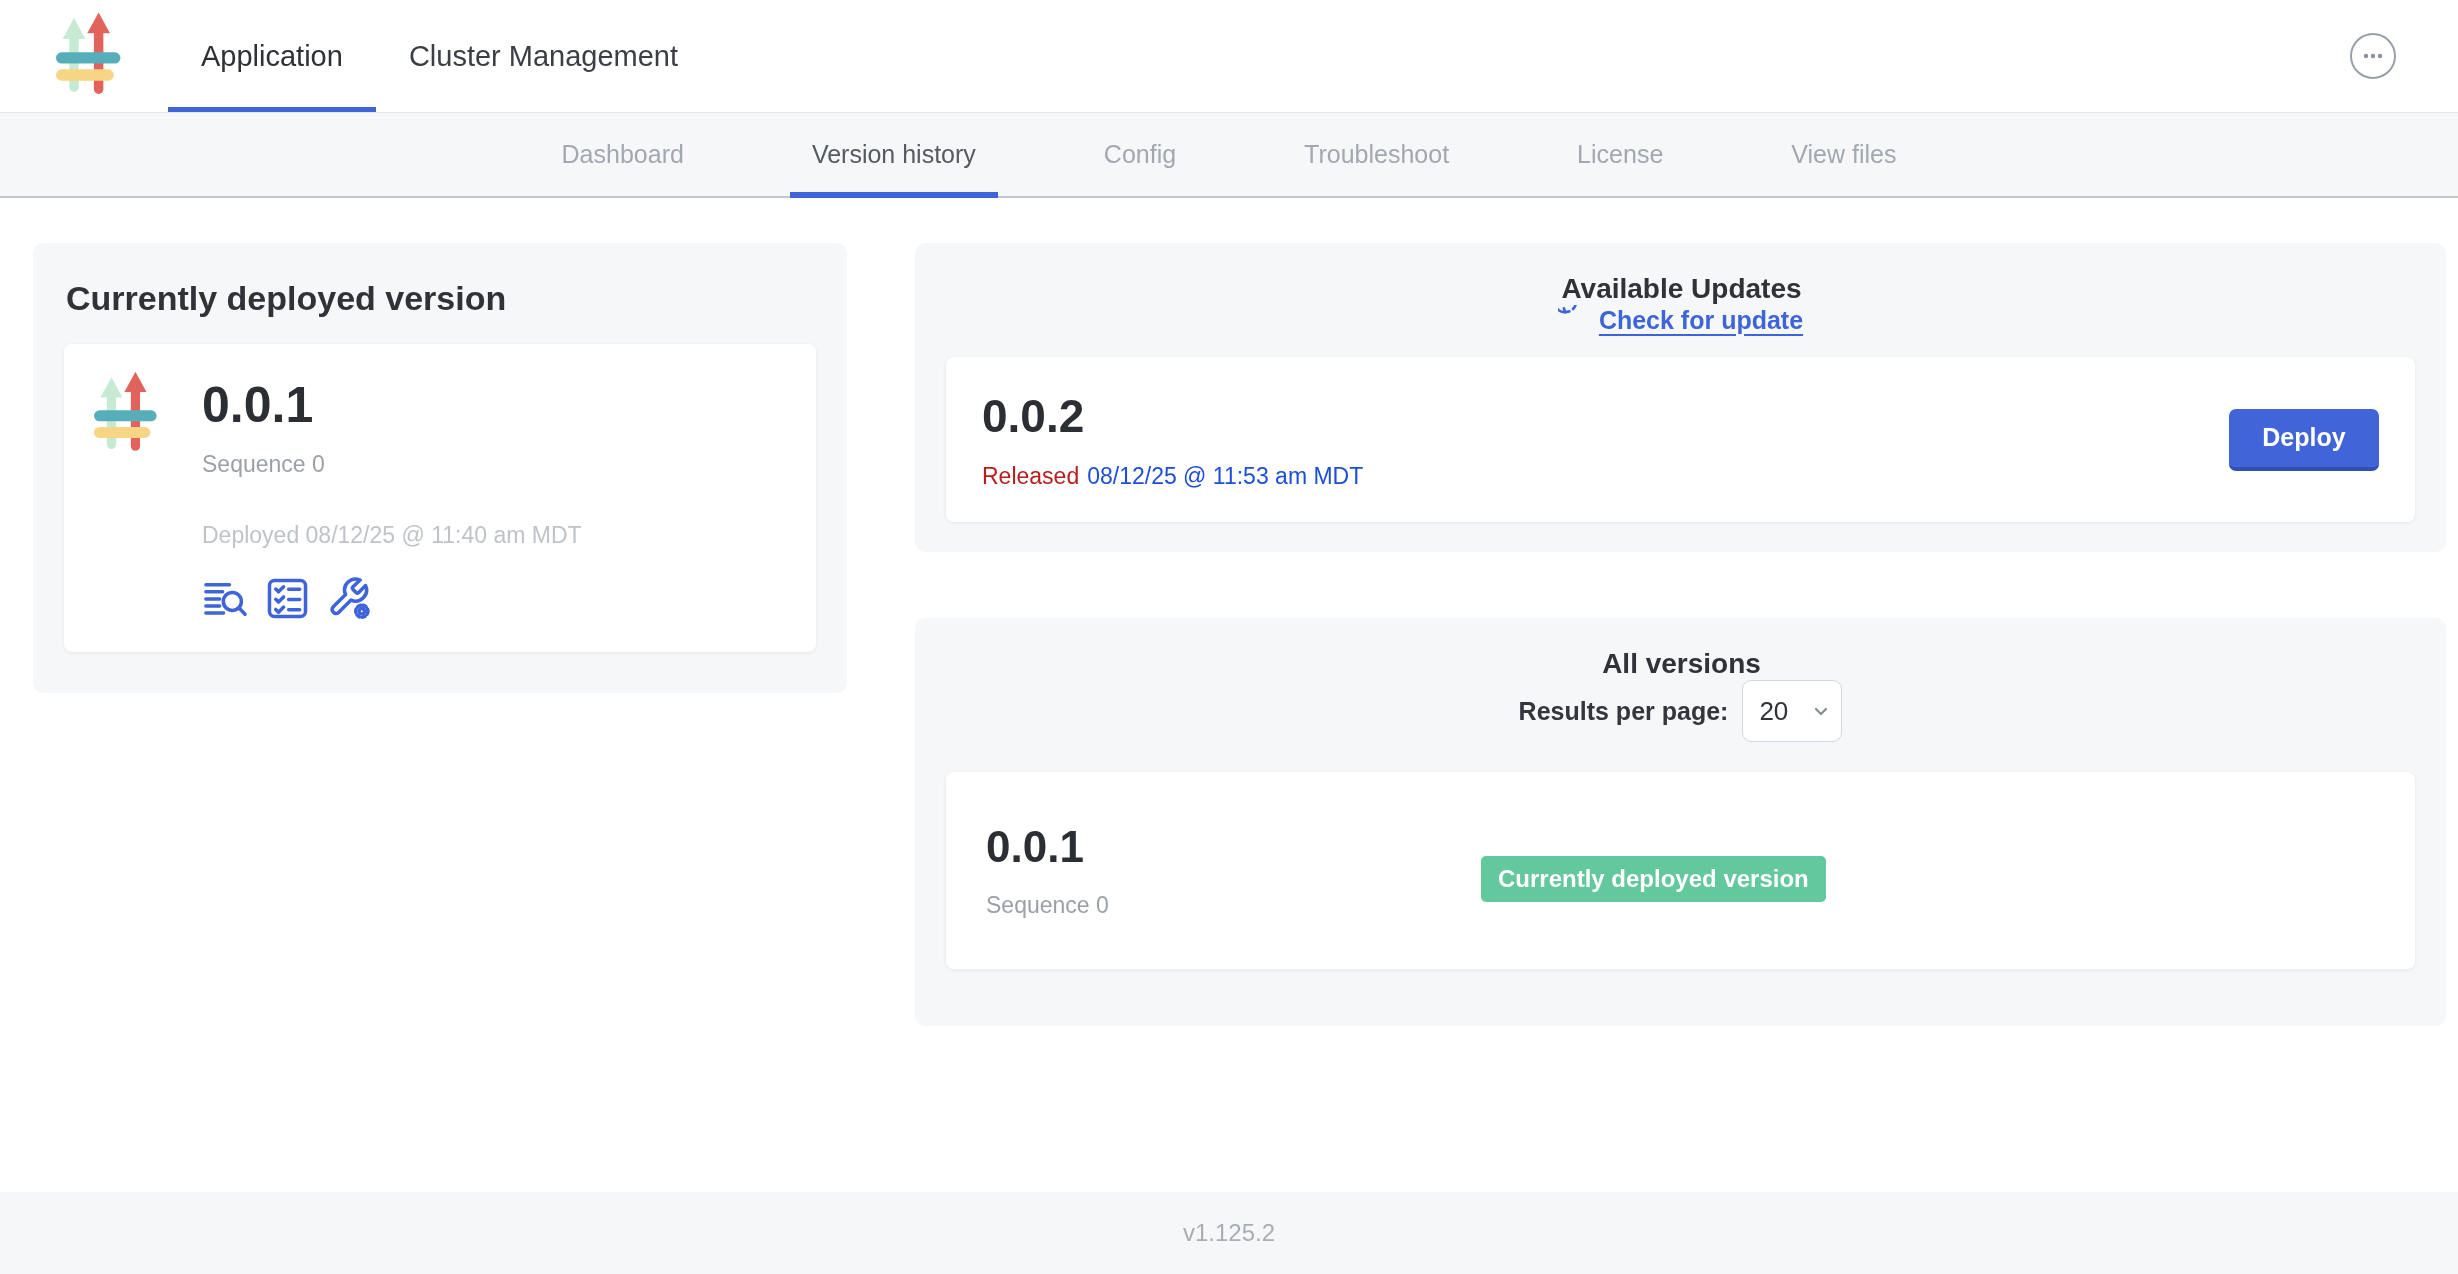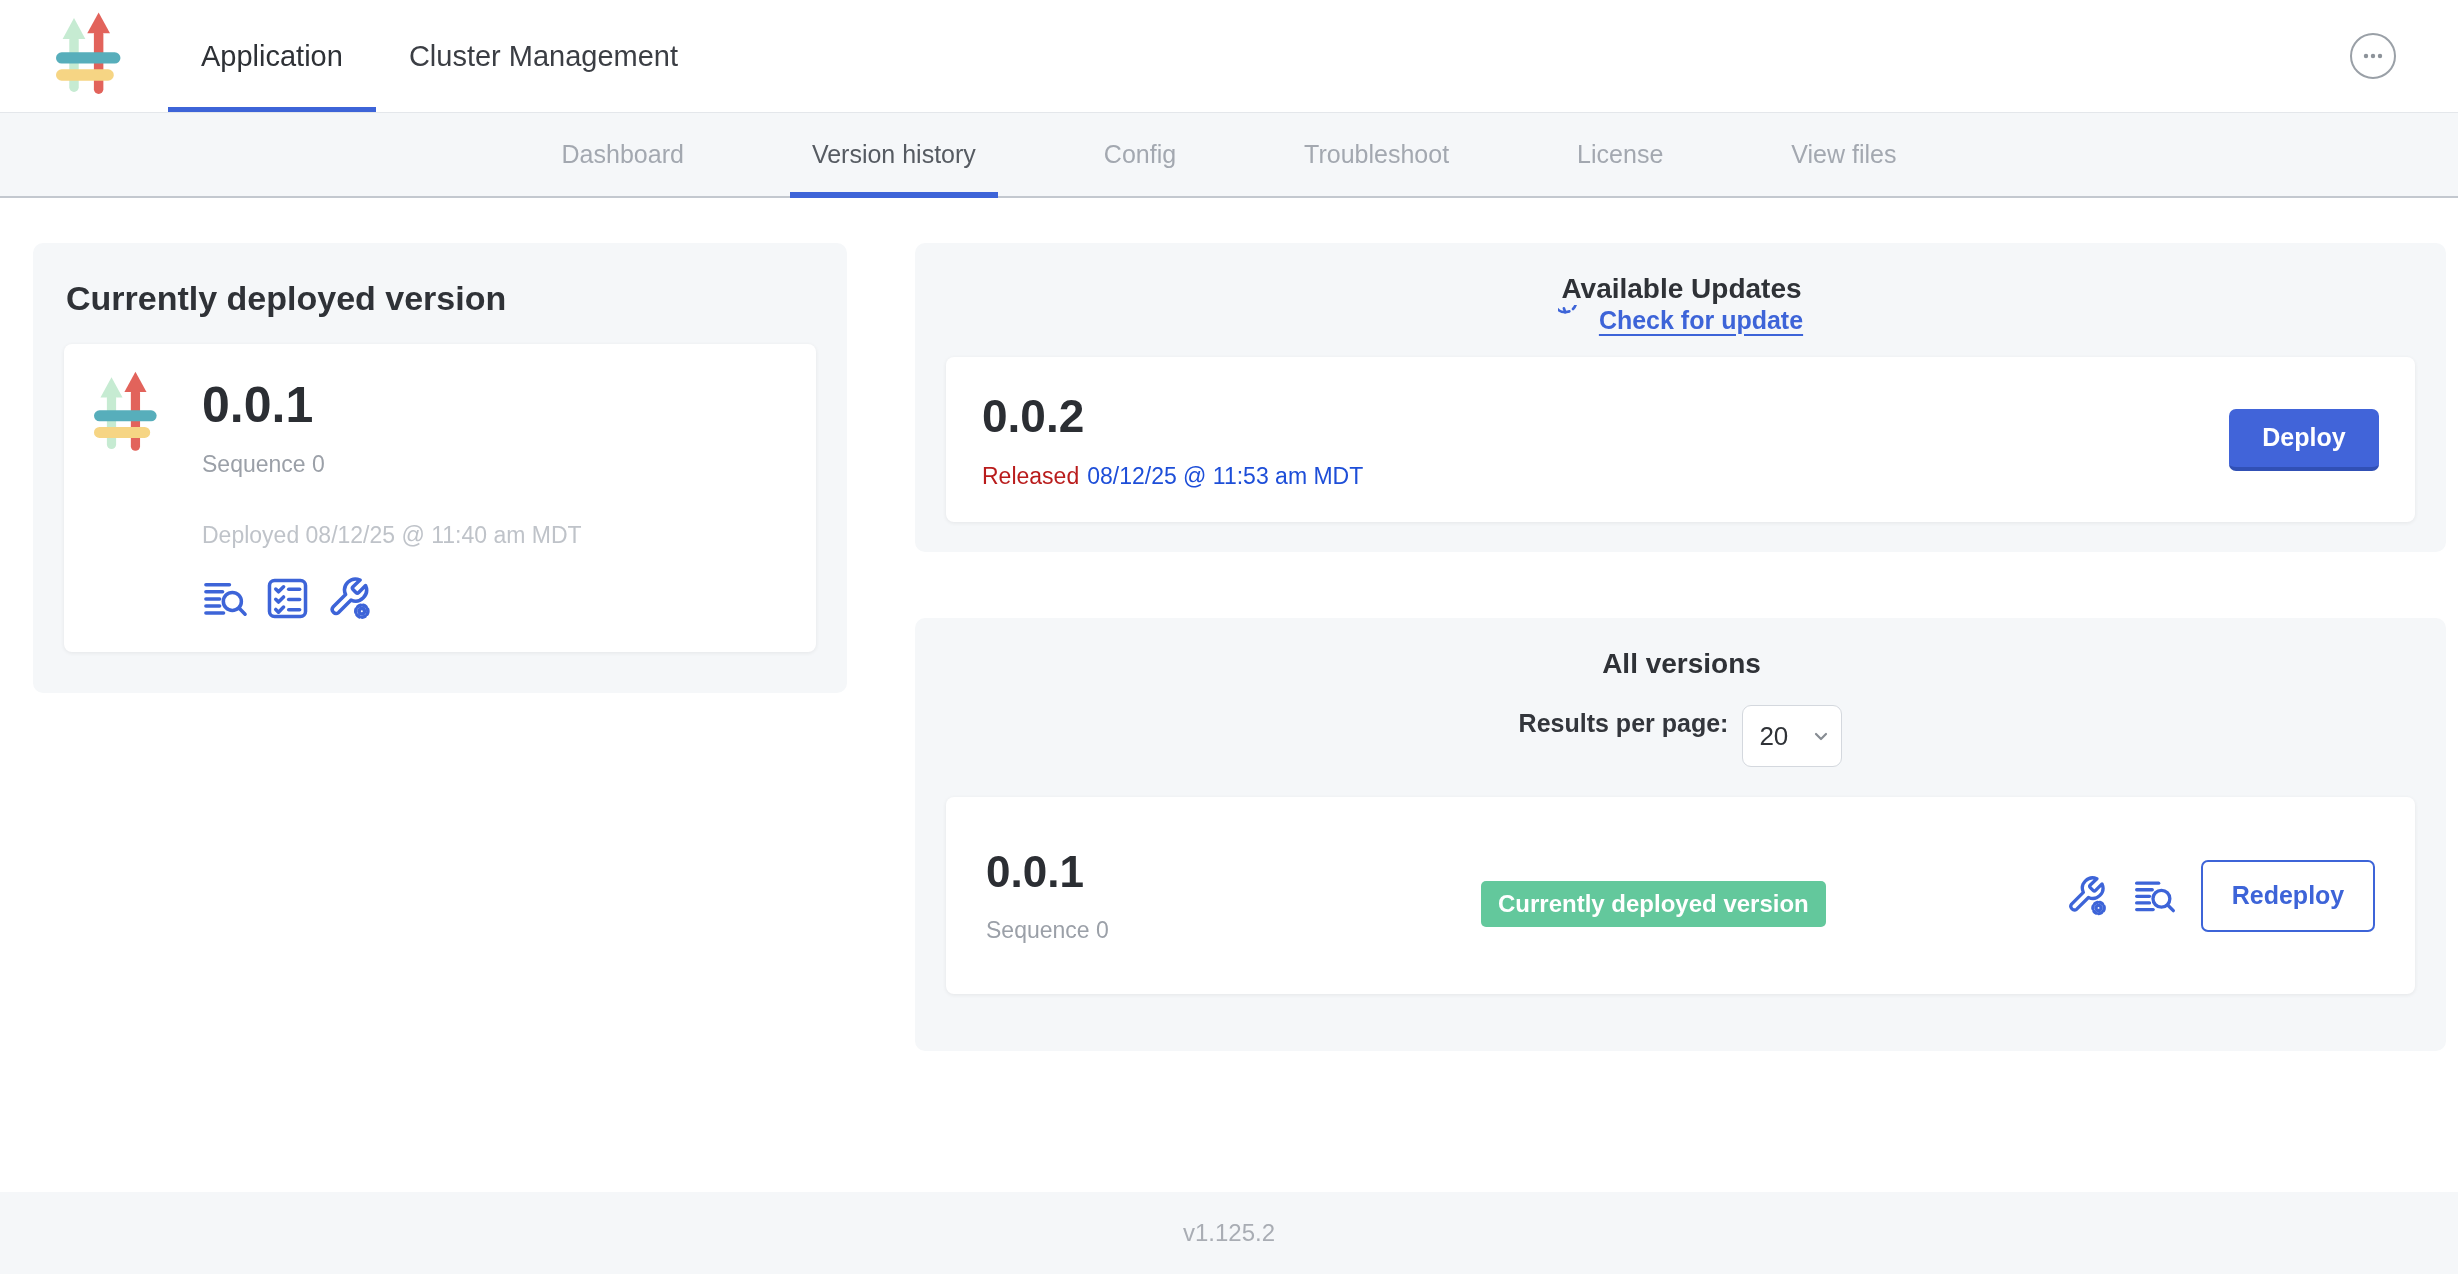--- a/index.html
+++ b/index.html
@@ -74,21 +74,21 @@
   .uc-released { margin-top:20px; font-size:23px; }
   .uc-released .prefix { color:#b91c1c; }
   .uc-released .date { color:#1d4ed8; font-weight:normal; margin-left:8px; }
   .deploy-btn { width:150px; height:62px; background:var(--deploy-blue,#4164d9); color:#fff;
               font-family:inherit; font-size:25px; font-weight:bold; border:none;
               border-bottom:4px solid #3150b5; border-radius:7px; cursor:pointer; }
 
   .av-panel { padding-bottom:57px; }
   .rpp { display:flex; align-items:center; gap:14px; }
   .rpp-label { font-size:25px; font-weight:600; color:#33363c; }
-  .select-wrap { position:relative;margin-top:25px; }
+  .select-wrap { position:relative; }
   .rpp-select { appearance:none; -webkit-appearance:none; width:100px; height:62px;
               background:#fff; border:1px solid #d4d8de; border-radius:9px;
               font-family:inherit; font-size:26px; color:#2f3237; padding:0 34px 0 16px; cursor:pointer; }
   .select-chevron { position:absolute; right:9px; top:50%; transform:translateY(-50%);
               width:24px; height:24px; color:#878c93; pointer-events:none; }
 
   .version-row { margin-top:30px; height:197px; padding:30px 40px;
               display:flex; align-items:center; }
   .vr-left { flex:0 0 auto; width:495px; }
   .vr-version { font-size:44px; font-weight:bold; color:#2b2e33; }
@@ -263,33 +263,20 @@
           </div>
 
           <div class="card version-row">
             <div class="vr-left">
               <div class="vr-version">0.0.1</div>
               <div class="vr-seq">Sequence 0</div>
             </div>
             <div class="vr-mid">
               <span class="badge">Currently deployed version</span>
             </div>
-            <div class="vr-actions">
-              <button class="icon-btn" title="">
-                <svg viewBox="0 0 24 24">
-                    <use href="#ic-config"></use>
-                  </svg>
-              </button>
-              <button class="icon-btn" title="">
-                <svg viewBox="0 0 24 24">
-                    <use href="#ic-release-notes"></use>
-                  </svg>
-              </button>
-              <button class="redeploy-btn">Redeploy</button>
-            </div>
           </div>
         </section>
 
       </div>
     </div>
   </main>
 
   <footer>
     <span>v1.125.2</span>
   </footer>

